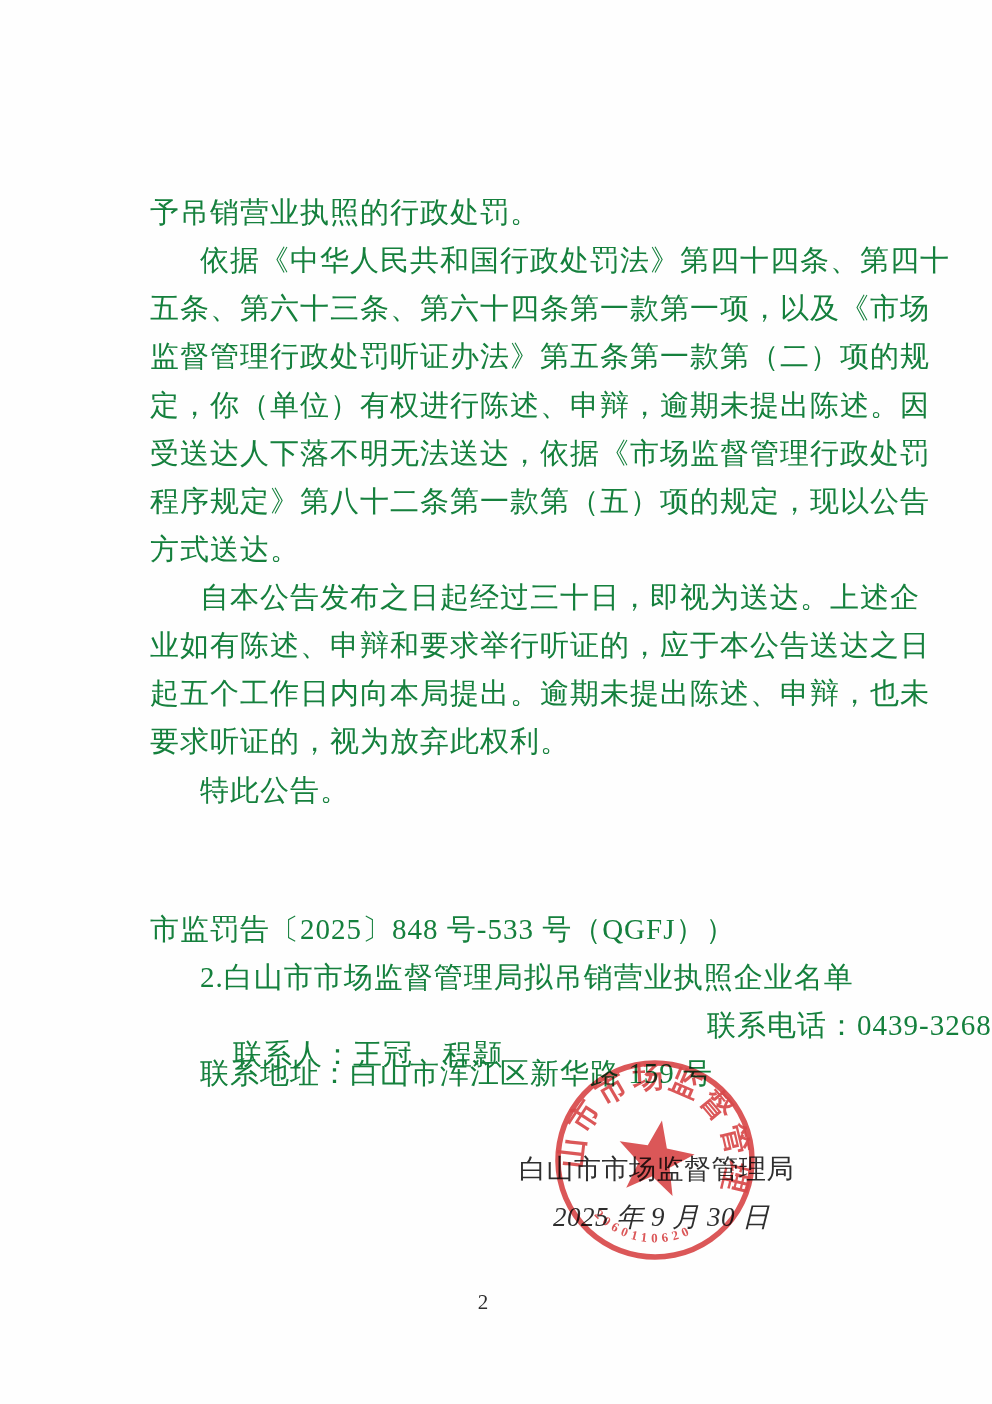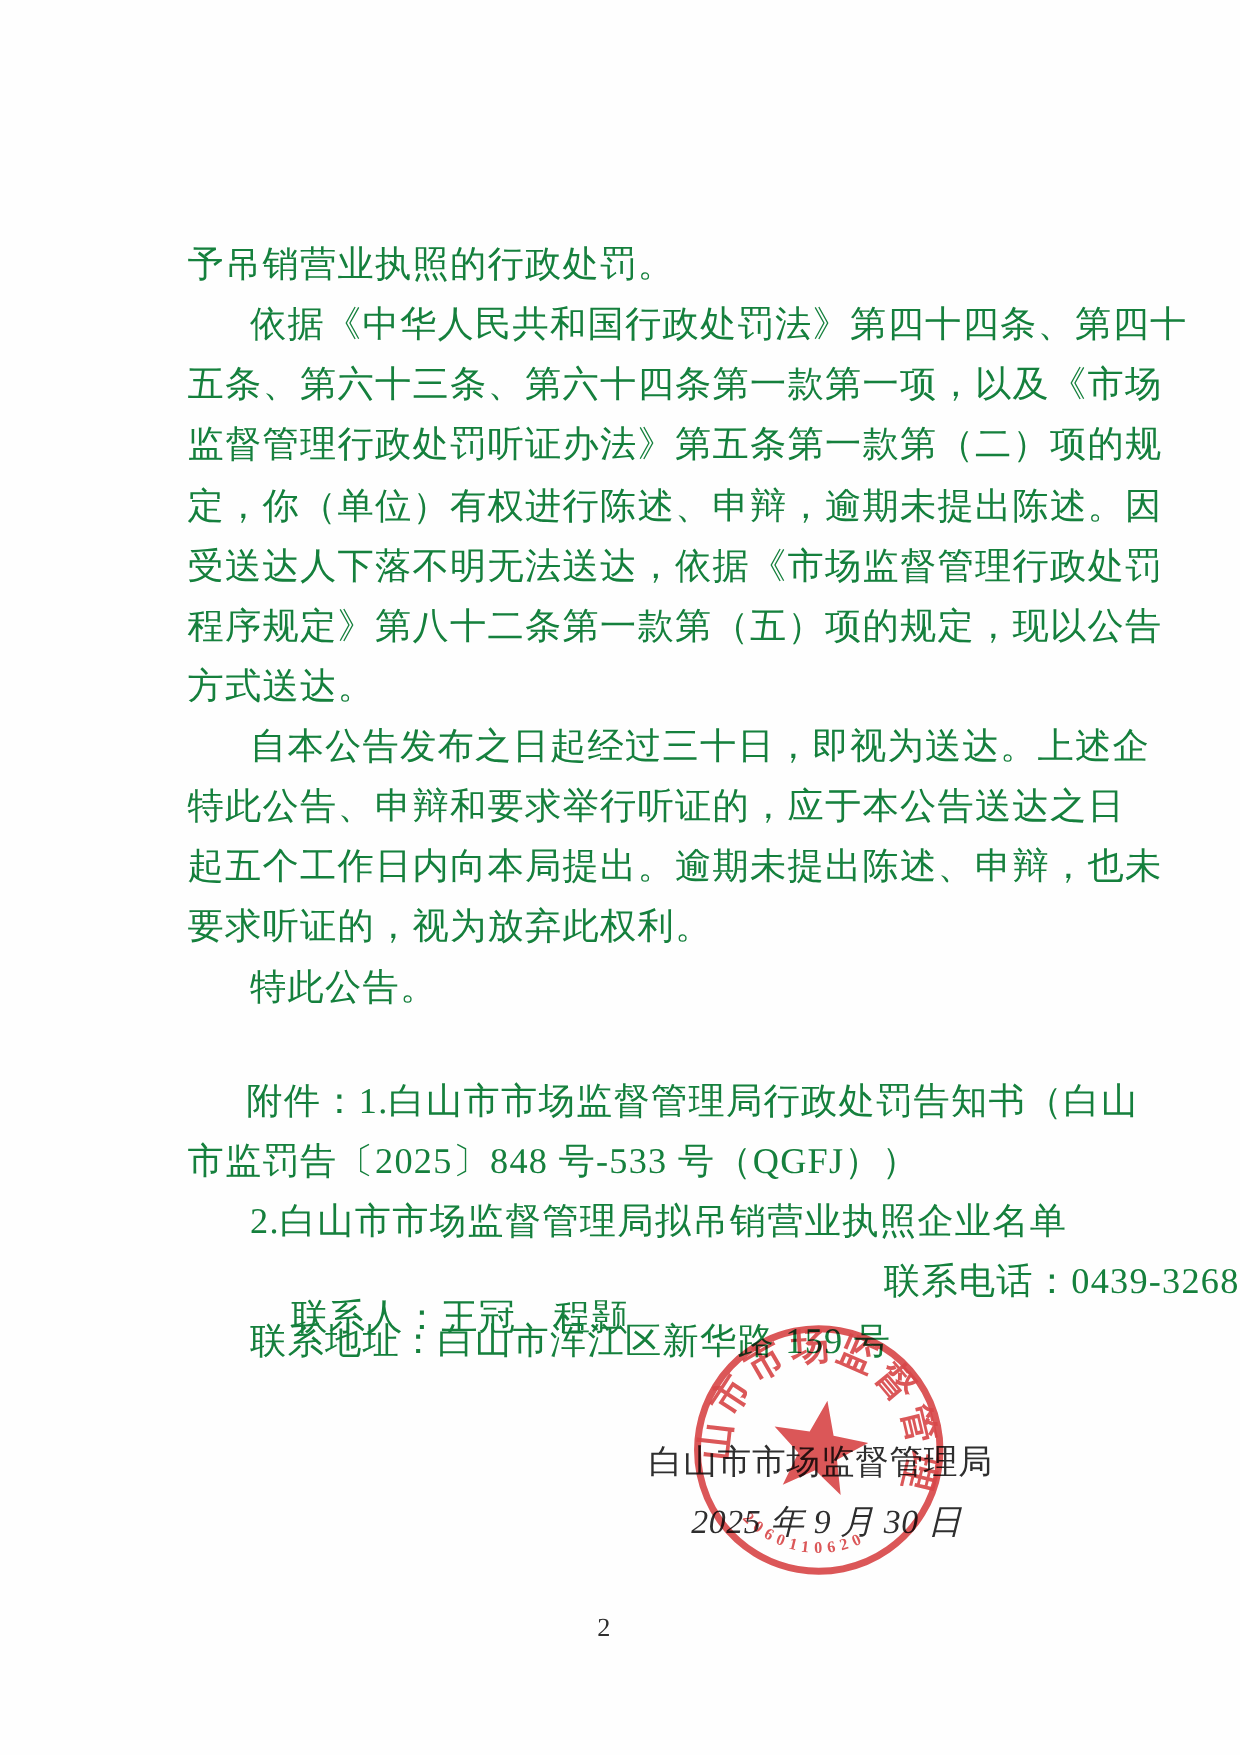--- a/index.html
+++ b/index.html
@@ -62,26 +62,25 @@
 
   <div class="line" style="top:198px">予吊销营业执照的行政处罚。</div>
   <div class="line ind" style="top:246px">依据《中华人民共和国行政处罚法》第四十四条、第四十</div>
   <div class="line" style="top:342px">监督管理行政处罚听证办法》第五条第一款第（二）项的规</div>
   <div class="line" style="top:294px">五条、第六十三条、第六十四条第一款第一项，以及《市场</div>
   <div class="line" style="top:391px">定，你（单位）有权进行陈述、申辩，逾期未提出陈述。因</div>
   <div class="line" style="top:439px">受送达人下落不明无法送达，依据《市场监督管理行政处罚</div>
   <div class="line" style="top:487px">程序规定》第八十二条第一款第（五）项的规定，现以公告</div>
   <div class="line" style="top:535px">方式送达。</div>
   <div class="line ind" style="top:583px">自本公告发布之日起经过三十日，即视为送达。上述企</div>
-  <div class="line" style="top:631px">特此公告、申辩和要求举行听证的，应于本公告送达之日</div>
+  <div class="line" style="top:631px">业如有陈述、申辩和要求举行听证的，应于本公告送达之日</div>
   <div class="line" style="top:679px">起五个工作日内向本局提出。逾期未提出陈述、申辩，也未</div>
   <div class="line" style="top:727px">要求听证的，视为放弃此权利。</div>
   <div class="line ind" style="top:776px">特此公告。</div>
 
-  <div class="line att1" style="top:867px">附件：1.白山市市场监督管理局行政处罚告知书（白山</div>
   <div class="line" style="top:915px">市监罚告〔2025〕848 号-533 号（QGFJ））</div>
   <div class="line ind" style="top:963px">2.白山市市场监督管理局拟吊销营业执照企业名单</div>
   <div class="line ind" style="top:1011px">
     <span>联系人：王冠　程颢</span>
     <span class="contact-phone">联系电话：0439-3268089</span>
   </div>
   <div class="line ind" style="top:1059px">联系地址：白山市浑江区新华路 159 号</div>
 
   <div class="sig">白山市市场监督管理局</div>
   <div class="date">2025 年 9 月 30 日</div>

